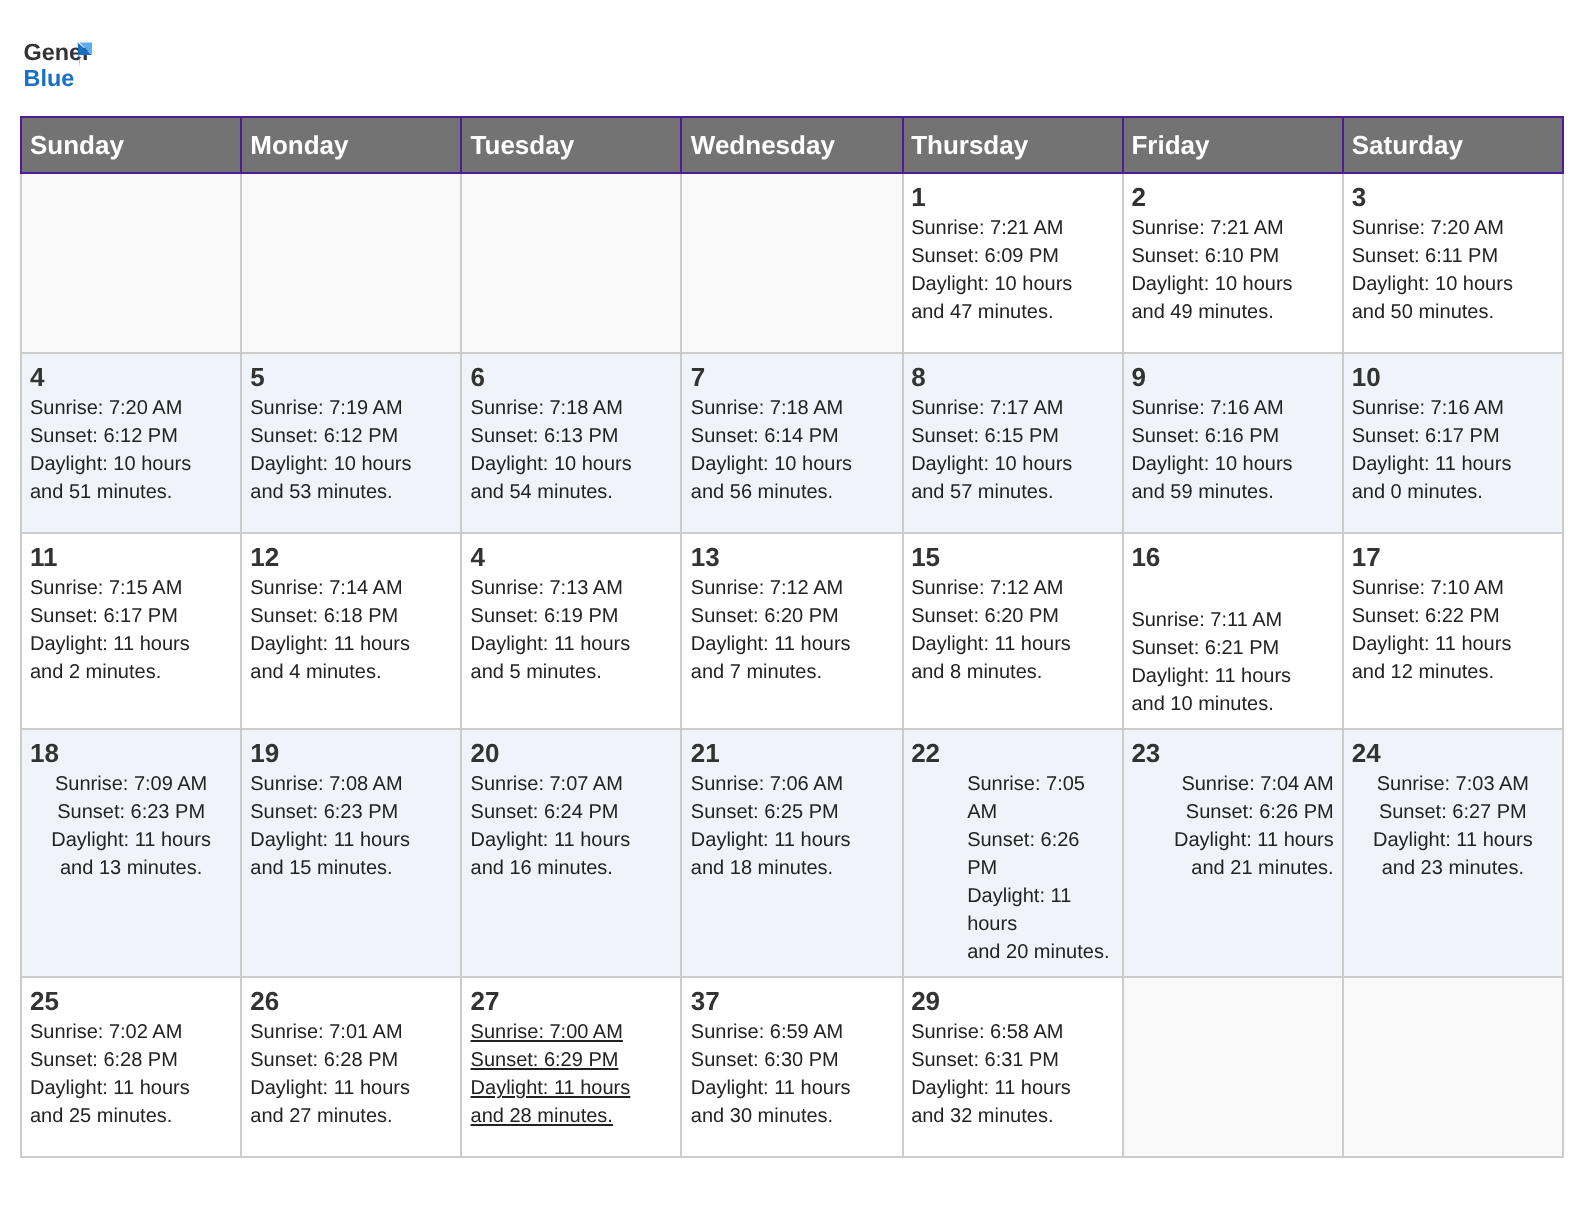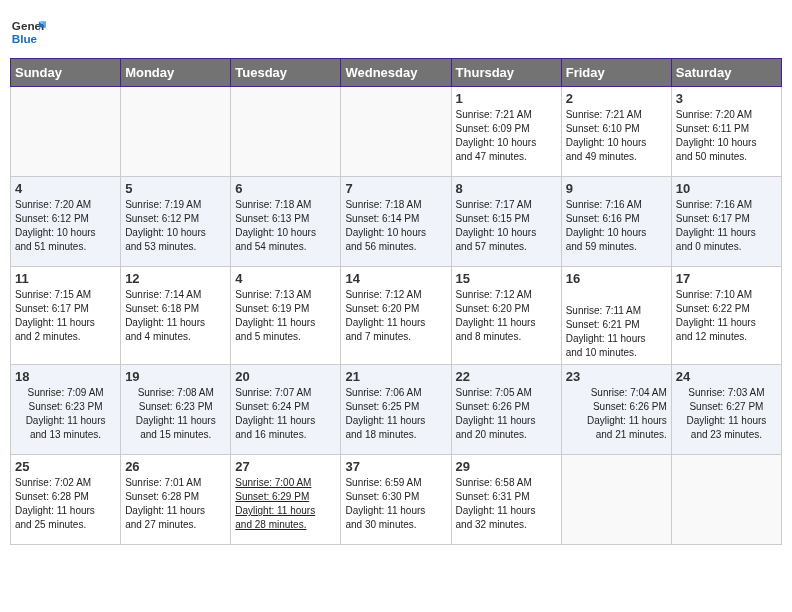--- a/index.html
+++ b/index.html
@@ -213,21 +213,21 @@
 and 4 minutes.</div>
         </td>
         <td>
           <span class="day-num">4</span>
           <div class="day-info" style="white-space: pre-line;">Sunrise: 7:13 AM
 Sunset: 6:19 PM
 Daylight: 11 hours
 and 5 minutes.</div>
         </td>
         <td>
-          <span class="day-num">14</span>
+          <span class="day-num">13</span>
           <div class="day-info" style="white-space: pre-line;">Sunrise: 7:12 AM
 Sunset: 6:20 PM
 Daylight: 11 hours
 and 7 minutes.</div>
         </td>
         <td>
           <span class="day-num">15</span>
           <div class="day-info" style="white-space: pre-line;">Sunrise: 7:12 AM
 Sunset: 6:20 PM
 Daylight: 11 hours
@@ -251,42 +251,42 @@
       <tr>
         <td>
           <span class="day-num">18</span>
           <div class="day-info" style="white-space: pre-line; text-align: center;">Sunrise: 7:09 AM
 Sunset: 6:23 PM
 Daylight: 11 hours
 and 13 minutes.</div>
         </td>
         <td>
           <span class="day-num">19</span>
-          <div class="day-info" style="white-space: pre-line; text-align: center;">Sunrise: 7:08 AM
+          <div class="day-info" style="white-space: pre-line;">Sunrise: 7:08 AM
 Sunset: 6:23 PM
 Daylight: 11 hours
 and 15 minutes.</div>
         </td>
         <td>
           <span class="day-num">20</span>
           <div class="day-info" style="white-space: pre-line;">Sunrise: 7:07 AM
 Sunset: 6:24 PM
 Daylight: 11 hours
 and 16 minutes.</div>
         </td>
         <td>
           <span class="day-num">21</span>
           <div class="day-info" style="white-space: pre-line;">Sunrise: 7:06 AM
 Sunset: 6:25 PM
 Daylight: 11 hours
 and 18 minutes.</div>
         </td>
         <td>
           <span class="day-num">22</span>
-          <div class="day-info" style="white-space: pre-line;">Sunrise: 7:05 AM
+          <div class="day-info" style="white-space: pre-line; margin-left: 28px;">Sunrise: 7:05 AM
 Sunset: 6:26 PM
 Daylight: 11 hours
 and 20 minutes.</div>
         </td>
         <td>
           <span class="day-num">23</span>
           <div class="day-info" style="white-space: pre-line; text-align: right;">Sunrise: 7:04 AM
 Sunset: 6:26 PM
 Daylight: 11 hours
 and 21 minutes.</div>

